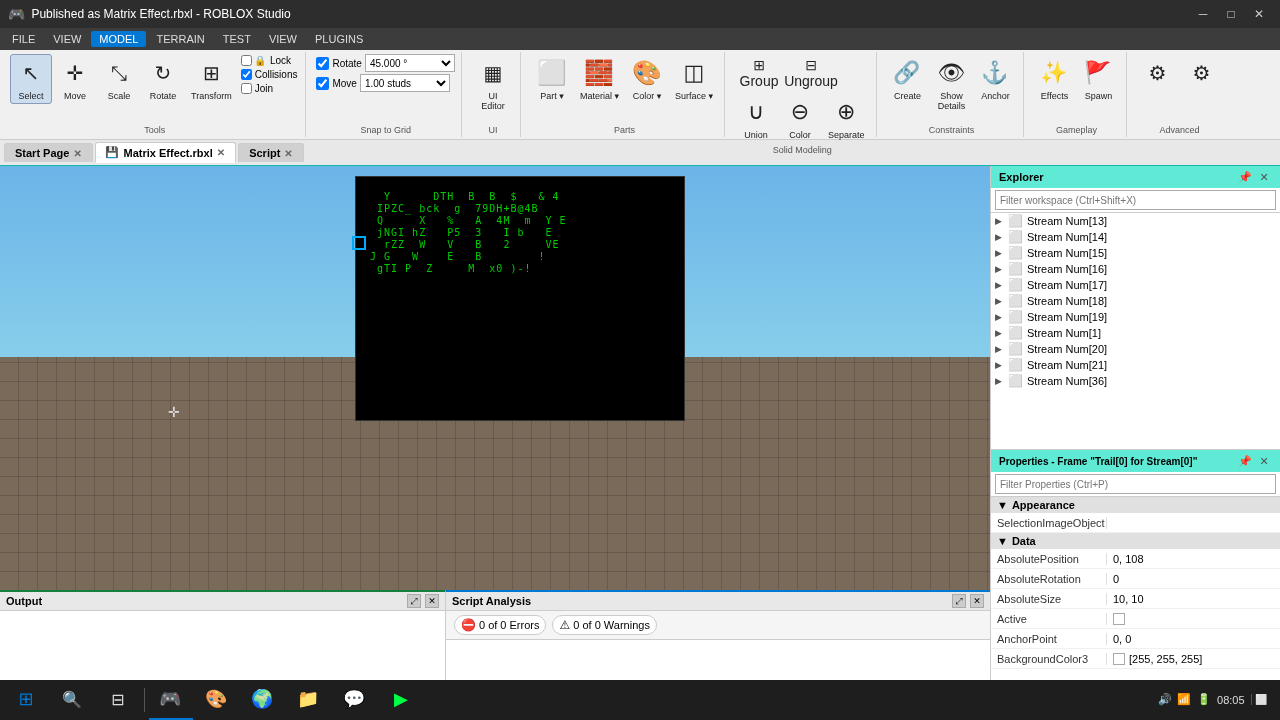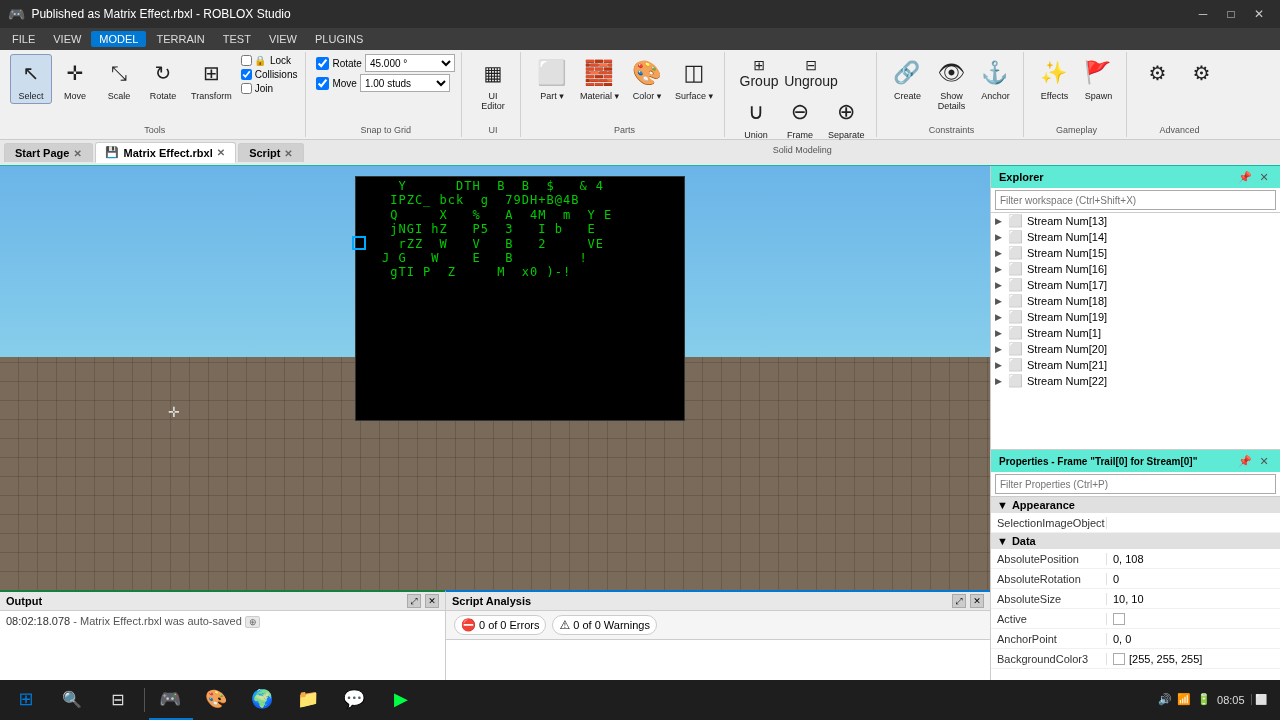--- a/index.html
+++ b/index.html
@@ -188,27 +188,26 @@
       left: 355px;
       top: 10px;
       width: 330px;
       height: 245px;
       background: #000;
       overflow: hidden;
       border: 1px solid #333;
     }
     .matrix-text {
       font-family: monospace;
-      font-size: 12px;
+      font-size: 10px;
       color: #00cc00;
       line-height: 1.2;
-      padding: 2px;
+      padding: 14px;
       white-space: pre;
       letter-spacing: 1px;
-      margin-left: 24px;
     }
     
     .ground {
       position: absolute;
       bottom: 0; left: 0; right: 0;
       height: 55%;
       background: repeating-linear-gradient(
         0deg,
         transparent,
         transparent 18px,
@@ -597,21 +596,21 @@
           <div class="btn-icon" style="font-size:14px;">⊟ Ungroup</div>
         </button>
       </div>
       <div class="ribbon-buttons">
         <button class="ribbon-btn">
           <div class="btn-icon" style="font-size:22px;">∪</div>
           <div class="btn-label">Union</div>
         </button>
         <button class="ribbon-btn">
           <div class="btn-icon" style="font-size:22px;">⊖</div>
-          <div class="btn-label">Frame</div>
+          <div class="btn-label">Color</div>
         </button>
         <button class="ribbon-btn">
           <div class="btn-icon" style="font-size:22px;">⊕</div>
           <div class="btn-label">Separate</div>
         </button>
       </div>
     </div>
     <div class="ribbon-group-label">Solid Modeling</div>
   </div>
 
@@ -701,28 +700,20 @@
     </div>
 
     <div id="bottom-panels">
 
       <div id="output-panel">
         <div class="panel-header">
           <span>Output</span>
           <div class="panel-header-btns">
             <button class="panel-header-btn">⤢</button>
             <button class="panel-header-btn">✕</button>
-          </div>
-        </div>
-        <div class="panel-content">
-          <div class="output-line">
-            <span class="timestamp">08:02:18.078</span>
-            <span> - </span>
-            <span class="message">Matrix Effect.rbxl was auto-saved</span>
-            <span class="badge">⊕</span>
           </div>
         </div>
       </div>
 
       <div id="script-analysis-panel">
         <div class="panel-header">
           <span>Script Analysis</span>
           <div class="panel-header-btns">
             <button class="panel-header-btn">⤢</button>
             <button class="panel-header-btn">✕</button>
@@ -803,21 +794,21 @@
           <span class="tree-label">Stream Num[20]</span>
         </div>
         <div class="tree-item">
           <span class="tree-arrow">▶</span>
           <span class="tree-icon">⬜</span>
           <span class="tree-label">Stream Num[21]</span>
         </div>
         <div class="tree-item">
           <span class="tree-arrow">▶</span>
           <span class="tree-icon">⬜</span>
-          <span class="tree-label">Stream Num[22]</span>
+          <span class="tree-label">Stream Num[36]</span>
         </div>
       </div>
     </div>
 
     <div id="properties">
       <div class="panel-title-bar">
         <span style="font-size:10px;">Properties - Frame "Trail[0] for Stream[0]"</span>
         <div class="panel-title-btns">
           <button class="panel-title-btn">📌</button>
           <button class="panel-title-btn">✕</button>

